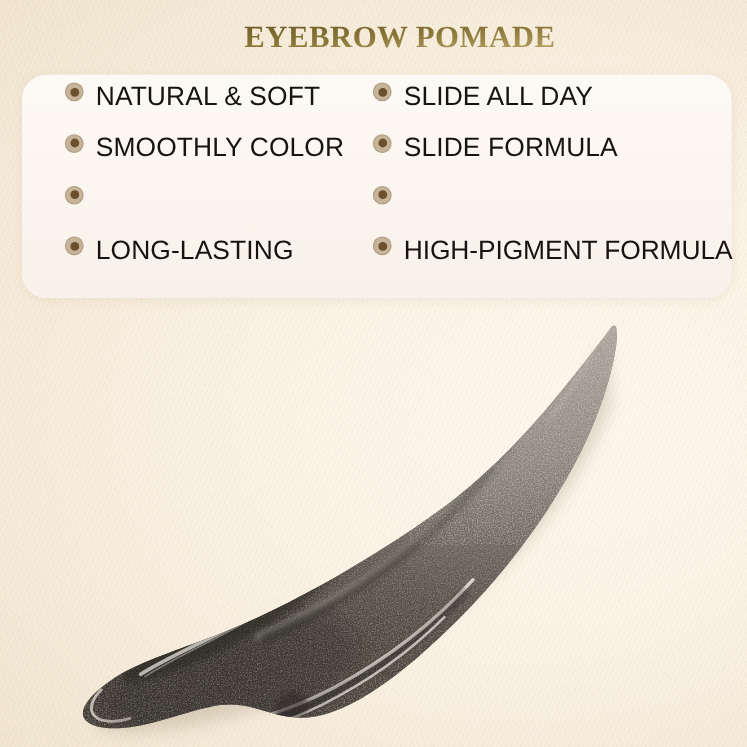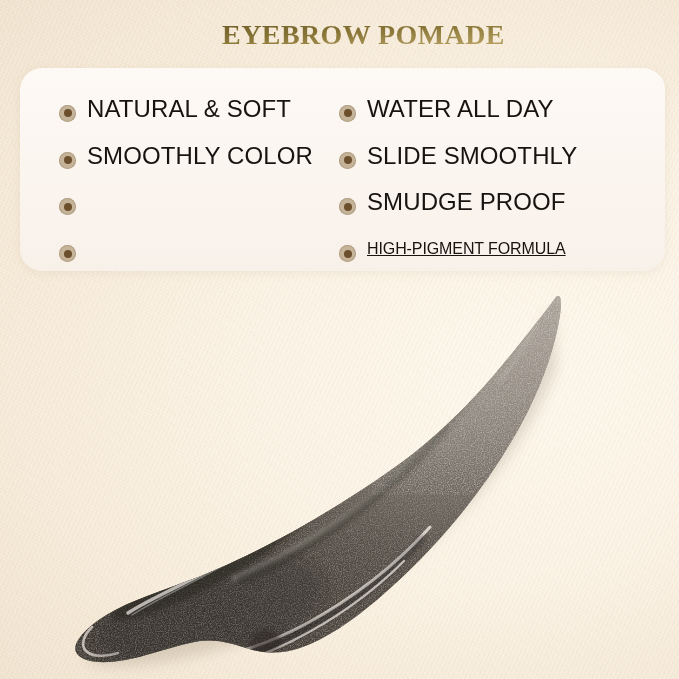--- a/index.html
+++ b/index.html
@@ -76,21 +76,21 @@
     position: absolute;
     inset: 0;
     display: grid;
     grid-template-columns: 305px 340px;
     grid-template-rows: repeat(4, 1fr);
     padding: 7px 0 9px 0;
     box-sizing: border-box;
   }
   .feature-item {
     display: flex;
-    align-items: flex-end;
+    align-items: flex-start;
     padding-left: 39px;
     box-sizing: border-box;
   }
   .feature-item.col2 {
     padding-left: 14px;
   }
   .bullet {
     flex: 0 0 auto;
     width: 17px;
     height: 17px;
@@ -111,23 +111,22 @@
   }
   .feature-label {
     font-family: "Liberation Sans", sans-serif;
     font-size: 24px;
     line-height: 26px;
     letter-spacing: .1px;
     color: #17130f;
     white-space: nowrap;
   }
   .feature-label.small {
-    font-size: 16px;
+    font-size: 24px;
     letter-spacing: -.1px;
-    text-decoration: underline;
   }
 
   
   .swatch-area {
     position: absolute;
     left: 0;
     top: 275px;
     width: 679px;
     height: 404px;
   }
@@ -153,42 +152,42 @@
 
   <div class="feature-card">
     <div class="feature-grid">
 
       <div class="feature-item">
         <span class="bullet"></span>
         <span class="feature-label">NATURAL &amp; SOFT</span>
       </div>
       <div class="feature-item col2">
         <span class="bullet"></span>
-        <span class="feature-label">WATER ALL DAY</span>
+        <span class="feature-label">SLIDE ALL DAY</span>
       </div>
 
       <div class="feature-item">
         <span class="bullet"></span>
         <span class="feature-label">SMOOTHLY COLOR</span>
       </div>
       <div class="feature-item col2">
         <span class="bullet"></span>
-        <span class="feature-label">SLIDE SMOOTHLY</span>
+        <span class="feature-label">SLIDE FORMULA</span>
       </div>
 
       <div class="feature-item">
         <span class="bullet"></span>
       </div>
       <div class="feature-item col2">
         <span class="bullet"></span>
-        <span class="feature-label">SMUDGE PROOF</span>
       </div>
 
       <div class="feature-item">
         <span class="bullet"></span>
+        <span class="feature-label">LONG-LASTING</span>
       </div>
       <div class="feature-item col2">
         <span class="bullet"></span>
         <span class="feature-label small">HIGH-PIGMENT FORMULA</span>
       </div>
 
     </div>
   </div>
 
   <div class="swatch-area">

